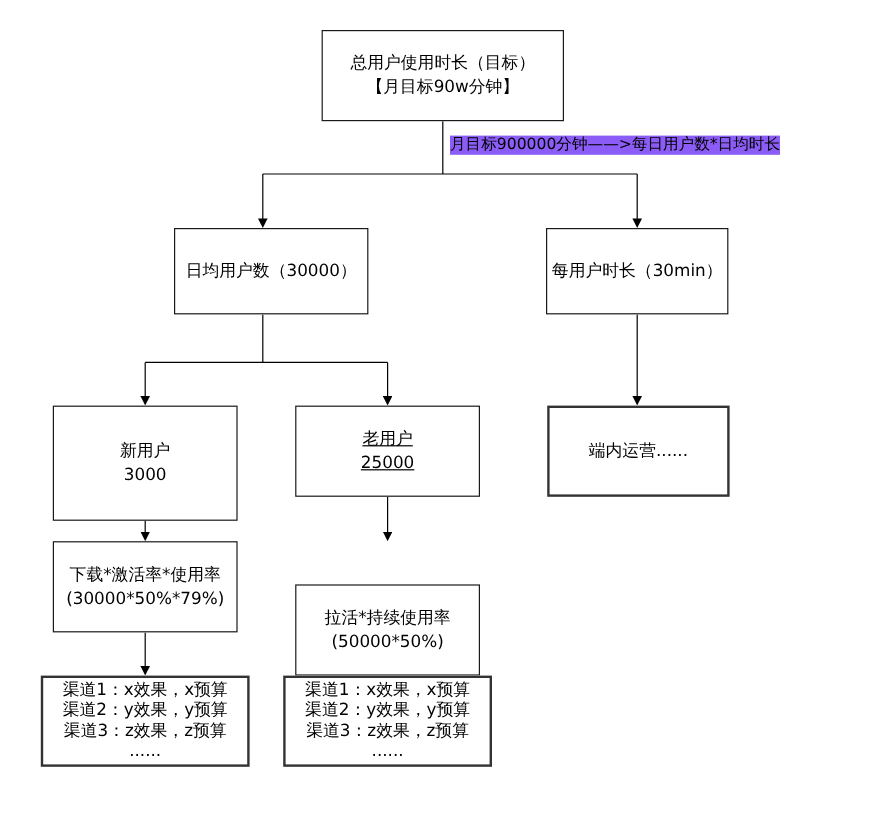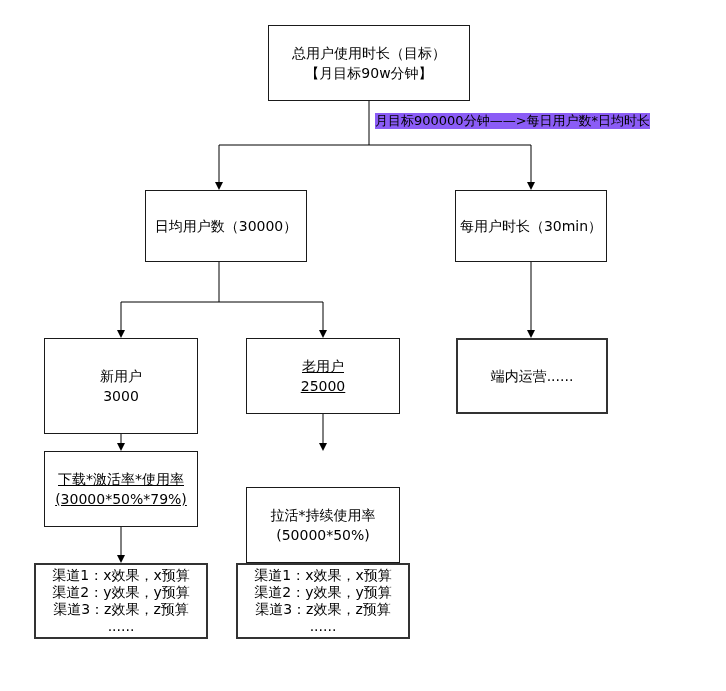--- a/index.html
+++ b/index.html
@@ -35,21 +35,21 @@
   }
   .node.thick { border-width: 2px; border-color: #333333; }
   .node .ln { white-space: nowrap; }
   .node.channels { line-height: 17px; }
   #node-total        { left: 268px; top: 25px;  width: 202px; height: 76px; }
   #node-daily-users  { left: 145px; top: 190px; width: 162px; height: 72px; }
   #node-per-user     { left: 455px; top: 190px; width: 152px; height: 72px; }
   #node-new-users    { left: 44px;  top: 338px; width: 154px; height: 96px; }
   #node-old-users    { left: 246px; top: 338px; width: 154px; height: 76px; text-decoration: underline; }
   #node-in-app-ops   { left: 456px; top: 338px; width: 152px; height: 76px; justify-content: center; }
-  #node-download     { left: 44px;  top: 451px; width: 154px; height: 76px; text-decoration: underline; }
+  #node-download     { left: 44px;  top: 451px; width: 154px; height: 76px; }
   #node-pull         { left: 246px; top: 451px; width: 154px; height: 76px; margin-top: 36px; }
   #node-channels-l   { left: 34px;  top: 563px; width: 174px; height: 76px; }
   #node-channels-r   { left: 236px; top: 563px; width: 174px; height: 76px; }
   #edge-label {
     position: absolute;
     left: 375px; top: 113px;
     font-size: 13px;
     line-height: 16px;
     white-space: nowrap;
     background: #8b5cf6;

